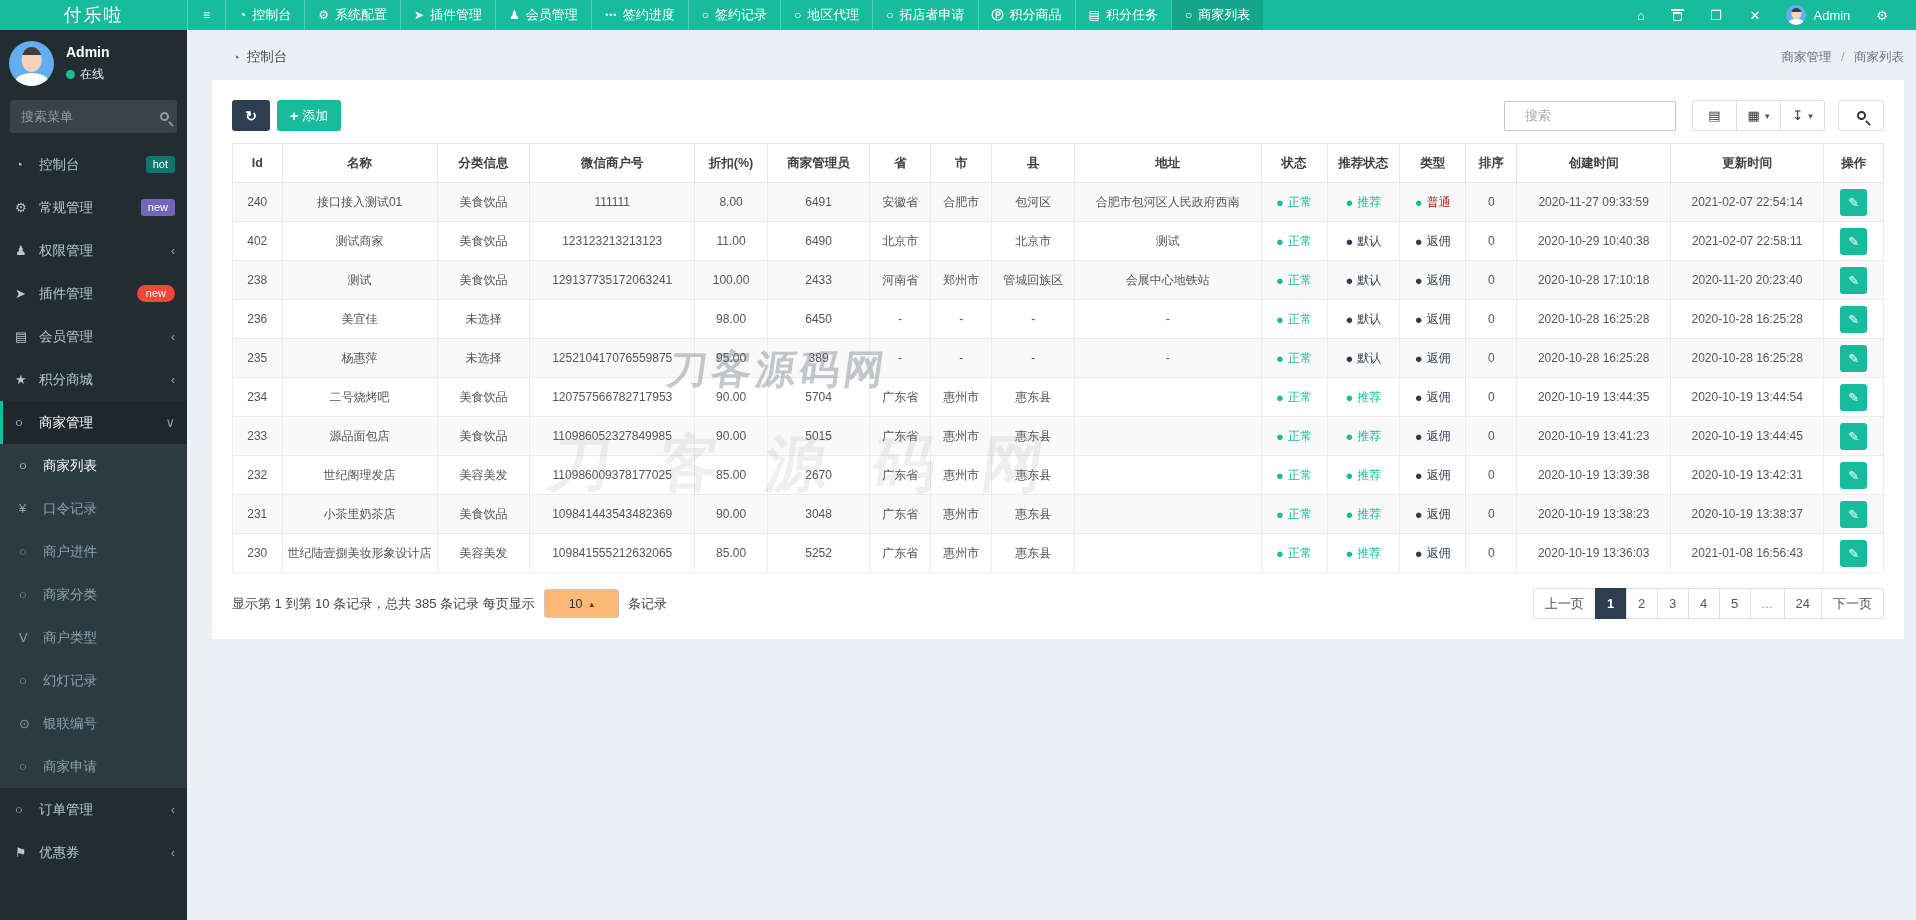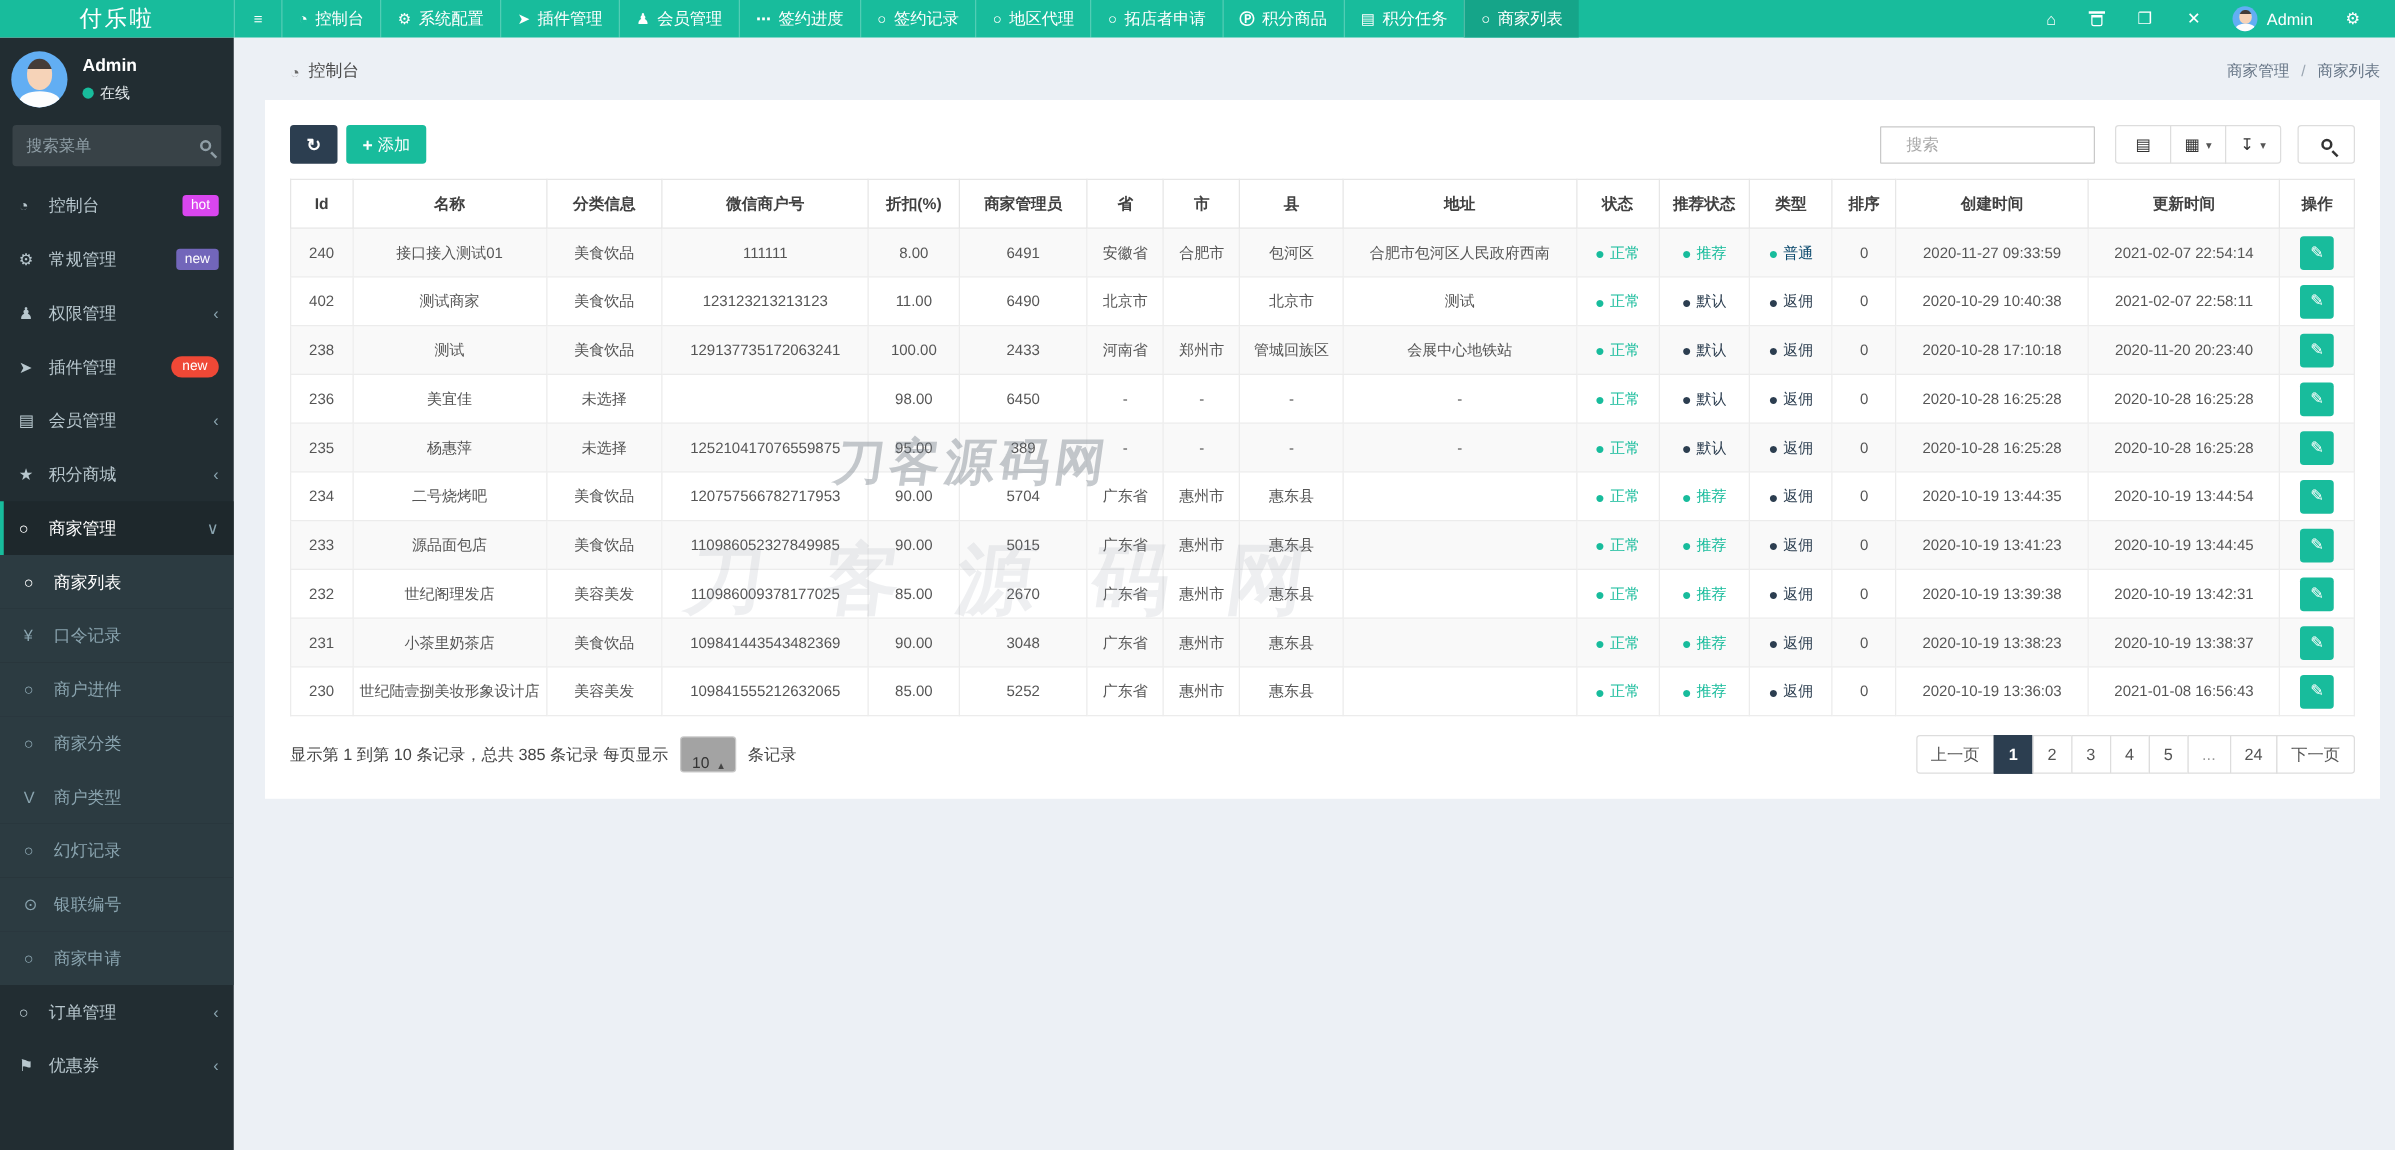--- a/index.html
+++ b/index.html
@@ -105,22 +105,22 @@
 
   .watermark { position:absolute; font-weight:bold; pointer-events:none; z-index:5; white-space:nowrap; }
   .wm-1 { left:456px; top:262px; font-size:40px; letter-spacing:4px; transform:skewX(-8deg);
     color:rgba(105,115,125,0.38); }
   .wm-2 { left:338px; top:342px; font-size:62px; letter-spacing:46px; transform:skewX(-8deg);
     color:rgba(140,150,160,0.15); }
 
   
   .table-footer { display:flex; align-items:center; margin-top:15px; }
   .page-info { display:flex; align-items:center; gap:9px; font-size:13px; color:#444; }
-  .page-size-btn { height:29px; padding:0 9px; background:#a3a3a3; border:1px solid #c9c9c9; border-radius:3px;
-    display:inline-flex; align-items:flex-end; gap:7px; font-size:12.5px; color:#333; cursor:pointer; }
+  .page-size-btn { height:29px; padding:0 24px; background:#fdba74; border:1px solid #c9c9c9; border-radius:3px;
+    display:inline-flex; align-items:center; gap:7px; font-size:12.5px; color:#333; cursor:pointer; }
   .page-size-btn .caret { font-size:9px; color:#444; }
   .pager { margin:0 0 0 auto; padding:0; list-style:none; display:flex; }
   .pg { min-width:32px; height:31px; padding:0 11px; border:1px solid #ddd; background:#fff; display:flex;
     align-items:center; justify-content:center; font-size:13px; color:#555; margin-left:-1px; cursor:pointer; text-decoration:none; }
   .pager li:first-child .pg { border-radius:3px 0 0 3px; }
   .pager li:last-child .pg { border-radius:0 3px 3px 0; }
   .pg.active { background:#2c3e50; border-color:#2c3e50; color:#fff; font-weight:bold; }
   .pg.disabled { color:#999; cursor:default; }
 </style>
 </head>
@@ -206,21 +206,21 @@
       </div>
     </div>
     <div class="sidebar-search">
       <input type="text" placeholder="搜索菜单" style="">
       <button class="ss-btn"><span class="mag"></span></button>
     </div>
     <ul class="sidebar-menu" id="sidebarMenu">
         <li class="sm-item">
           <span class="sm-icon">◔</span>
           <span class="sm-label">控制台</span>
-          <span class="sm-badge" style="background: #d946ef;">hot</span>
+          <span class="sm-badge" style="background: #0f766e;">hot</span>
         </li>
         <li class="sm-item">
           <span class="sm-icon">⚙</span>
           <span class="sm-label">常规管理</span>
           <span class="sm-badge" style="background: rgb(114, 102, 186);">new</span>
         </li>
         <li class="sm-item">
           <span class="sm-icon">♟</span>
           <span class="sm-label">权限管理</span>
           <span class="sm-arrow">‹</span>
@@ -381,21 +381,21 @@
               <td>美食饮品</td>
               <td>111111</td>
               <td>8.00</td>
               <td>6491</td>
               <td>安徽省</td>
               <td>合肥市</td>
               <td>包河区</td>
               <td>合肥市包河区人民政府西南</td>
               <td><span class="st-dot" style="color: rgb(24, 188, 156);">●</span><span class="st-label" style="color: rgb(24, 188, 156);">正常</span></td>
               <td><span class="st-dot" style="color: rgb(24, 188, 156);">●</span><span class="st-label" style="color: rgb(24, 188, 156);">推荐</span></td>
-              <td><span class="st-dot" style="color: rgb(24, 188, 156);">●</span><span class="st-label" style="color: #0c4a6e;">普通</span></td>
+              <td><span class="st-dot" style="color: rgb(24, 188, 156);">●</span><span class="st-label" style="color: #b91c1c;">普通</span></td>
               <td>0</td>
               <td>2020-11-27 09:33:59</td>
               <td>2021-02-07 22:54:14</td>
               <td><a class="btn-edit">
                   <span>✎</span>
                 </a></td>
             </tr>
             <tr>
               <td>402</td>
               <td>测试商家</td>

